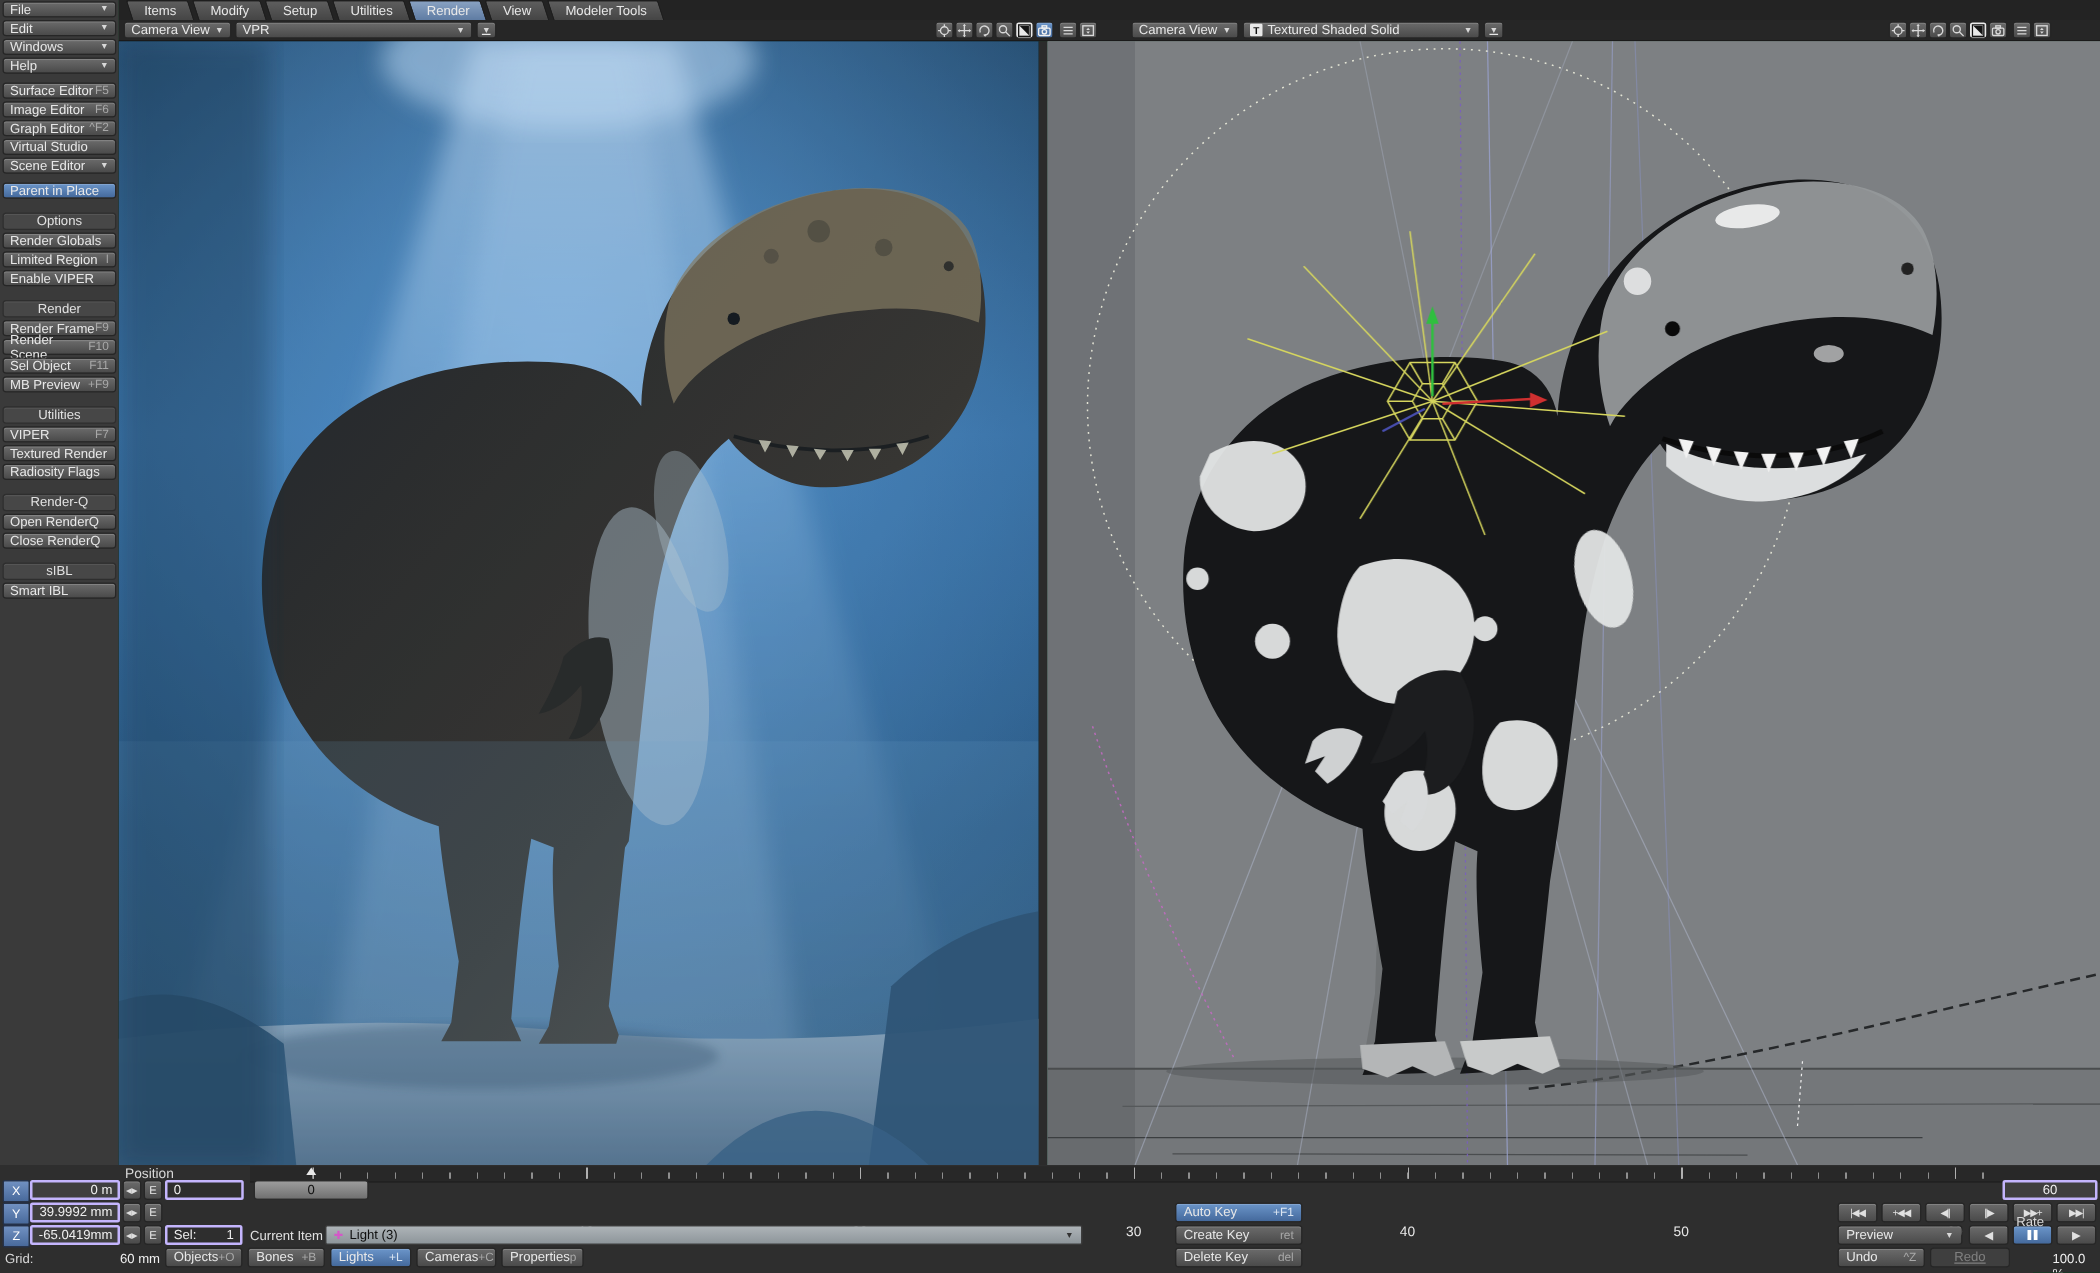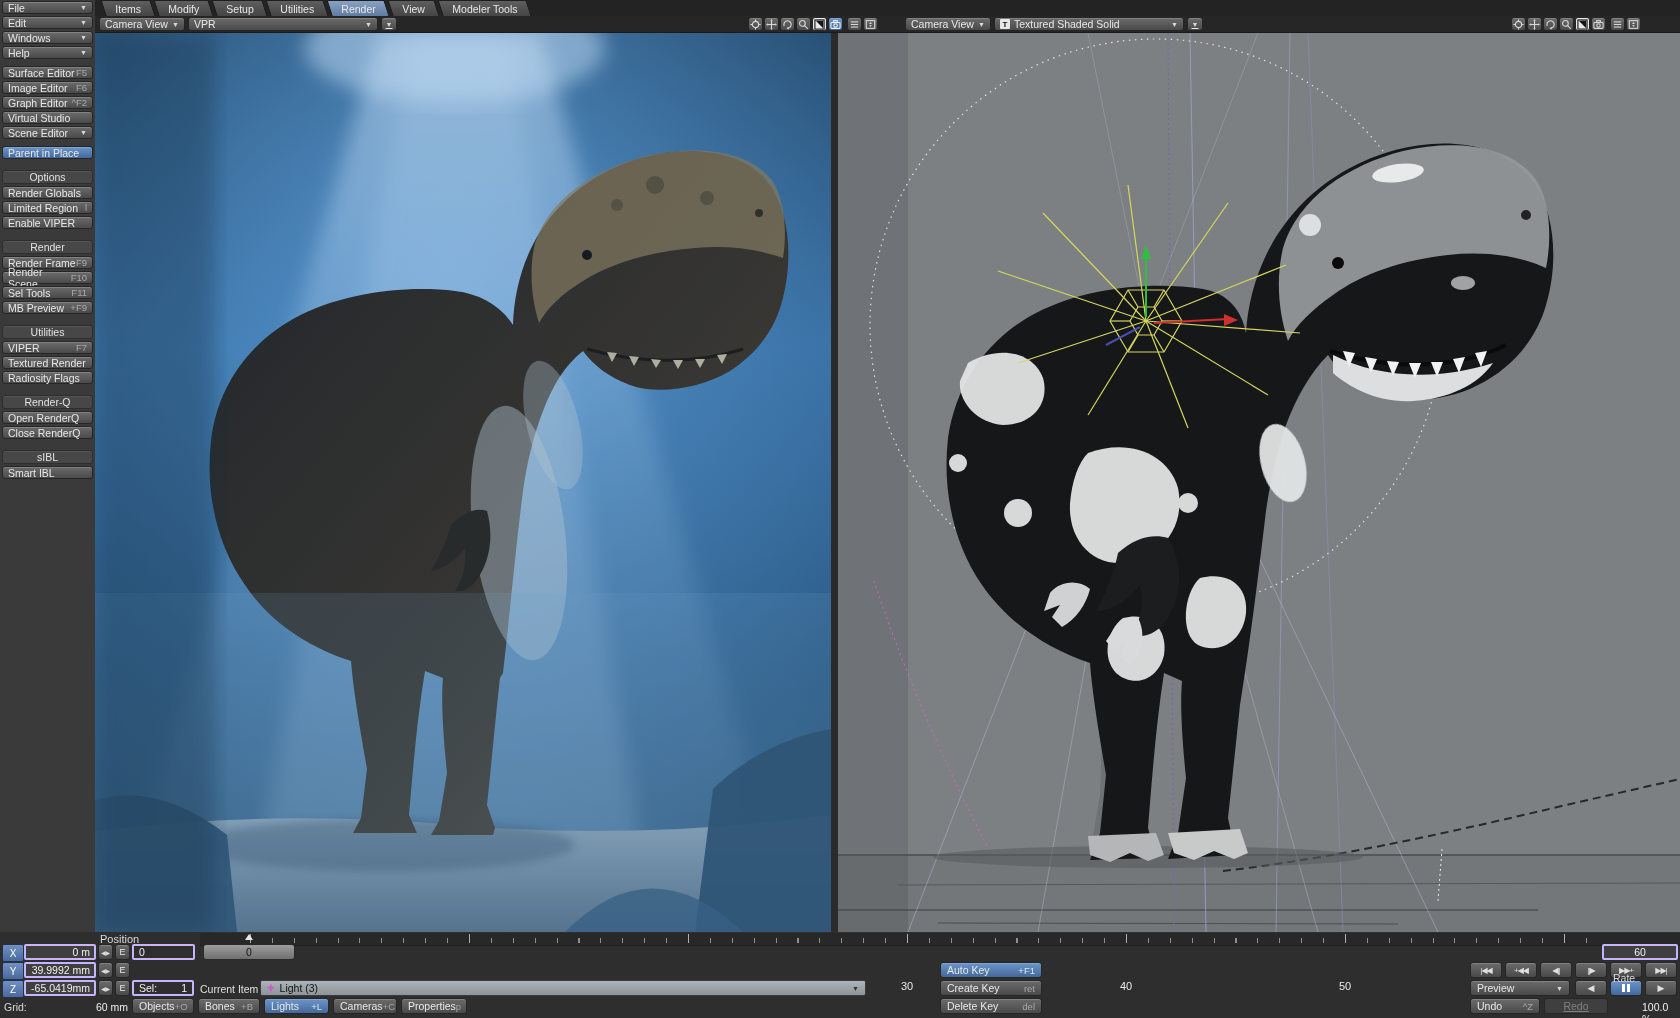--- a/index.html
+++ b/index.html
@@ -181,21 +181,21 @@
       </div>
     <div class="btn sbtn">
         <span>Render Frame</span>
         <span class="sc">F9</span>
       </div>
     <div class="btn sbtn">
         <span>Render Scene</span>
         <span class="sc">F10</span>
       </div>
     <div class="btn sbtn">
-        <span>Sel Tools</span>
+        <span>Sel Object</span>
         <span class="sc">F11</span>
       </div>
     <div class="btn sbtn">
         <span>MB Preview</span>
         <span class="sc">+F9</span>
       </div>
     <div class="gap10"></div>
     <div class="shdr">
         <span>Utilities</span>
       </div>

